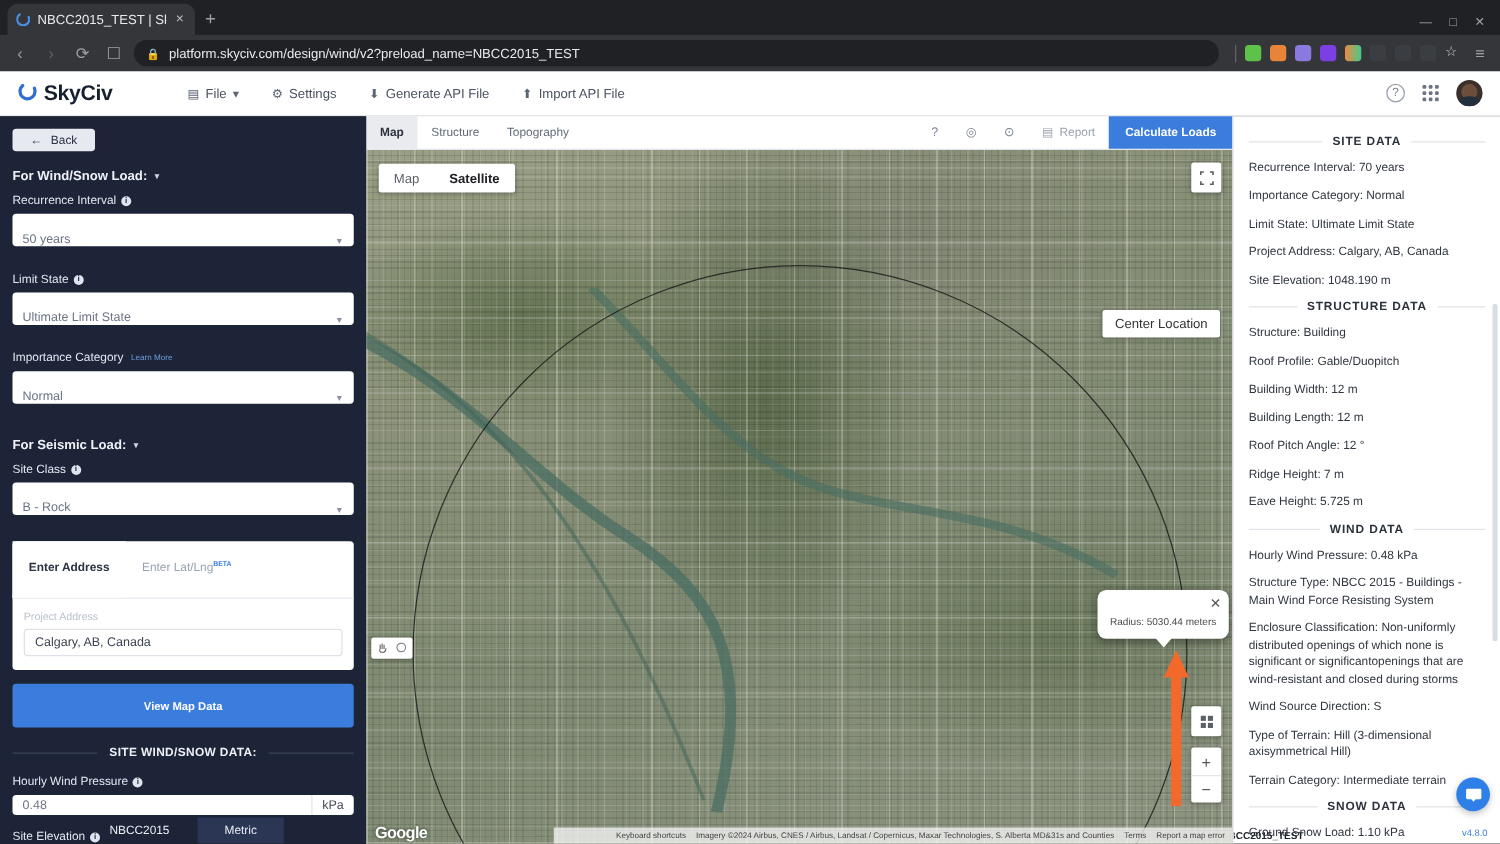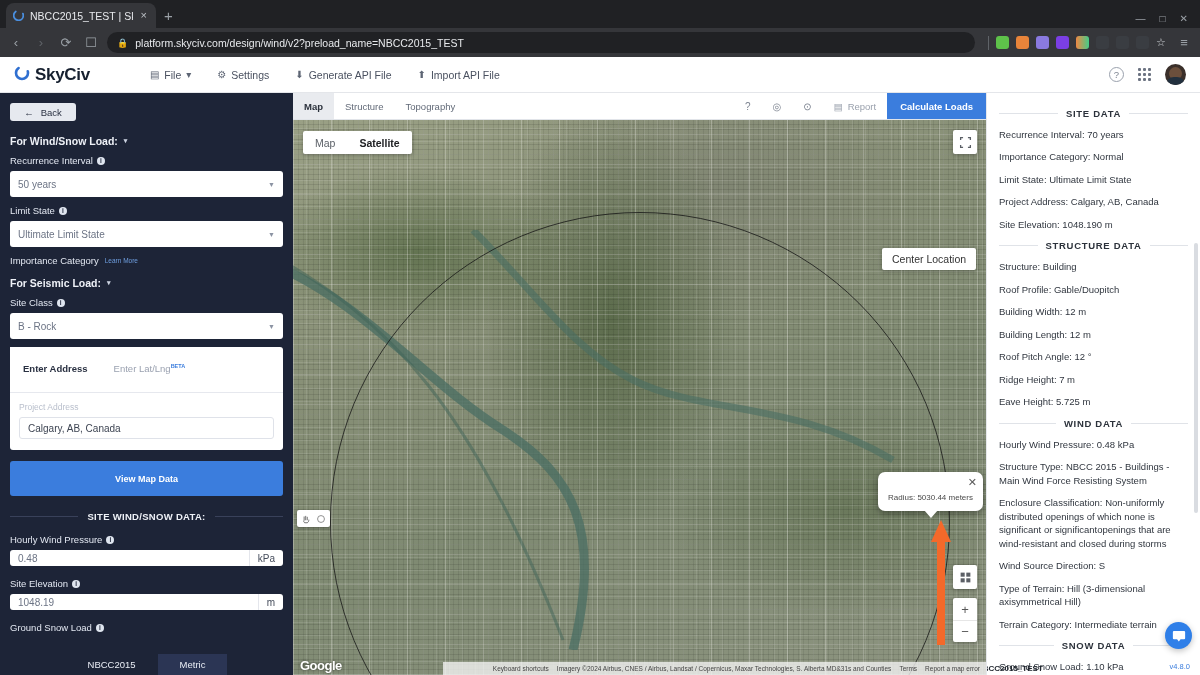--- a/index.html
+++ b/index.html
@@ -68,22 +68,22 @@
   }
   .grp-title { font-size:10.5px; font-weight:bold; color:#eef1f7; margin-bottom:8px; display:flex; align-items:center; gap:6px;}
   .caret { font-size:7px; color:#cdd4e2; }
   .fld-label { font-size:9.5px; color:#e2e7f1; margin-bottom:5px; display:flex; align-items:center; gap:4px; }
   .info-i {
     width:8px; height:8px; border-radius:50%; background:#dfe5ef; color:#1d2437;
     font-size:6.5px; font-weight:bold; display:inline-flex; align-items:center; justify-content:center; font-style:normal;
   }
   .learn-more { font-size:6.5px; color:#6f9fe0; margin-left:2px; vertical-align:super; }
   .select {
-    height:26px; background:#fff; border-radius:3px; display:flex; align-items:center;
-    padding:0 8px; font-size:10px; color:#6c7485; margin-bottom:8px; position:relative;
+    height:26px; background:#fff; border-radius:3px; display:flex; align-items:flex-end;
+    padding:0 8px; font-size:10px; color:#6c7485; margin-bottom:21px; position:relative;
   }
   .select .dd { position:absolute; right:8px; font-size:7px; color:#8b93a3; }
   .gap-sm { height:6px; }
 
   
   .tabs-card { background:#fff; border-radius:3px; margin-top:4px; }
   .tabs-row { display:flex; border-bottom:1px solid #e6e8ee; }
   .tab-btn { padding:16px 13px; font-size:9.5px; color:#9aa1b0; }
   .tab-btn.active { color:#2a3142; font-weight:bold; border-bottom:2px solid #fff; background:#fff; }
   .beta { font-size:5.5px; color:#3b7ddd; vertical-align:super; font-weight:bold; }
@@ -325,20 +325,24 @@
       </div>
       <div class="select">
         <span>Ultimate Limit State</span>
         <span class="dd">▼</span>
       </div>
 
       <div class="fld-label">
         <span>Importance Category</span>
         <span class="learn-more">Learn More</span>
       </div>
+      <div class="select">
+        <span>Normal</span>
+        <span class="dd">▼</span>
+      </div>
 
       <div class="gap-sm"></div>
       <div class="grp-title">
         <span>For Seismic Load:</span>
         <span class="caret">▾</span>
       </div>
 
       <div class="fld-label">
         <span>Site Class</span>
         <i class="info-i">i</i>

